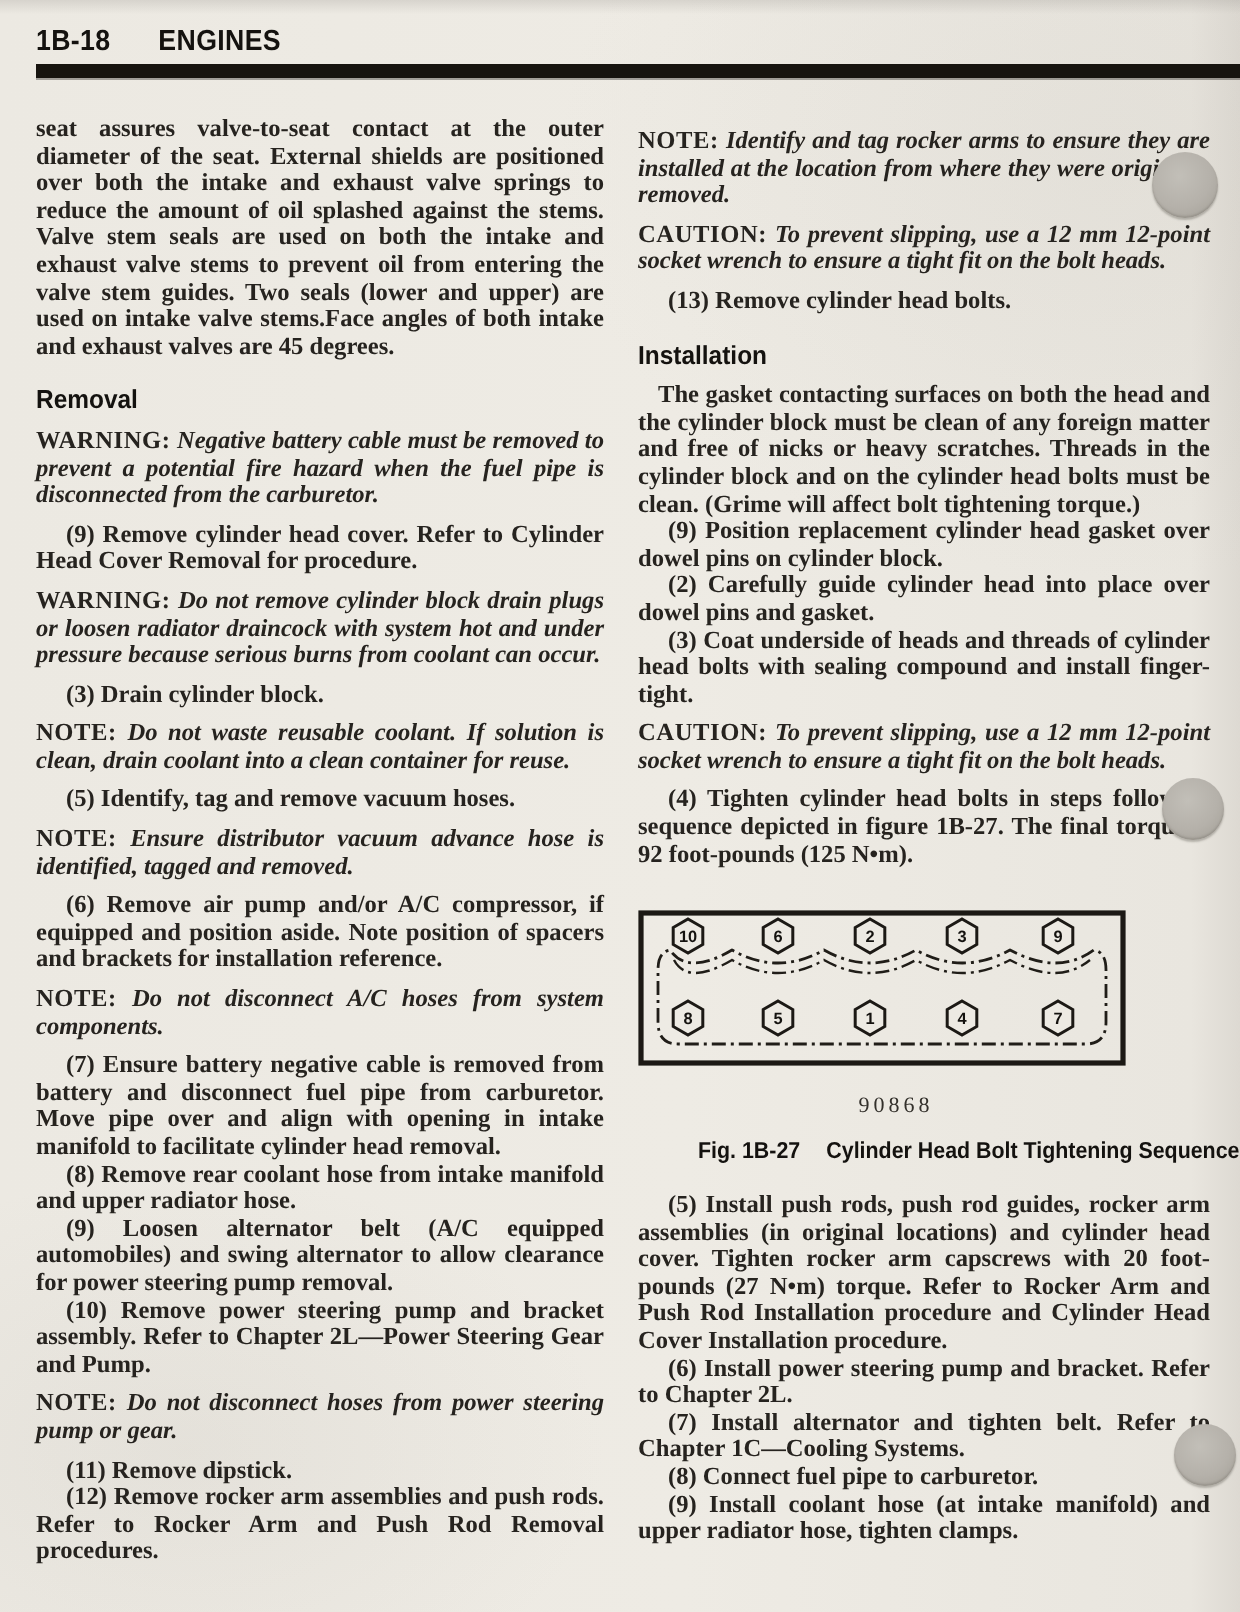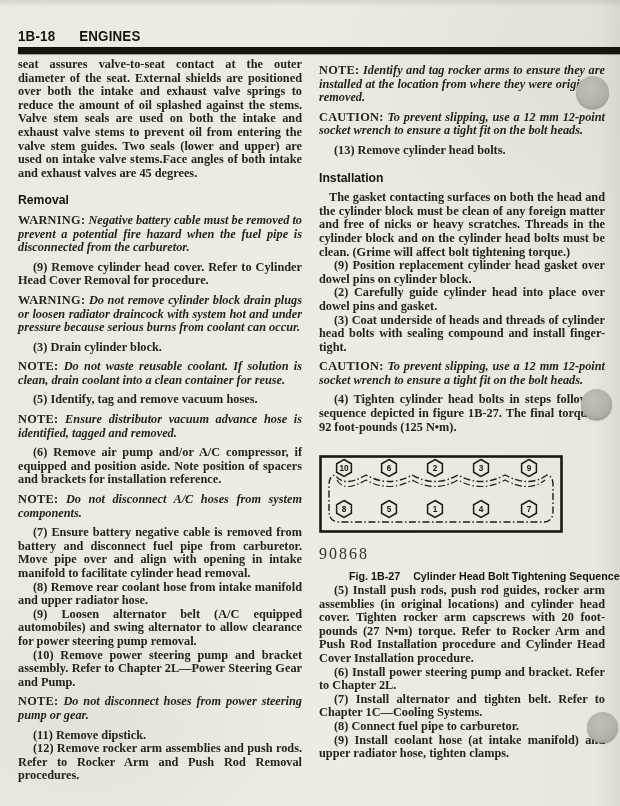--- a/index.html
+++ b/index.html
@@ -14,21 +14,21 @@
     background:
       radial-gradient(ellipse 300px 200px at 15% 90%, rgba(190,186,178,.18), rgba(0,0,0,0) 70%),
       radial-gradient(ellipse 400px 300px at 90% 10%, rgba(200,196,188,.20), rgba(0,0,0,0) 70%),
       linear-gradient(90deg, #ece9e2 0%, #eeebe4 55%, #e9e6df 96%, #ddd9d2 100%),
       #edeae3;
     color:#26231f;
   }
   .topshade{position:absolute;left:0;top:0;width:100%;height:7px;
     background:linear-gradient(180deg, rgba(150,146,140,.25), rgba(0,0,0,0));}
   
-  .hdr{position:absolute;left:18px;top:28px;width:602px;}
+  .hdr{position:absolute;left:18px;top:13px;width:602px;}
   .hdr-line{
     font-family:"Liberation Sans", sans-serif;font-weight:700;font-size:14.5px;
     letter-spacing:.2px;color:#14120f;
     transform:scaleX(.92);transform-origin:left center;white-space:nowrap;
   }
   .hdr-line .pgnum{margin-right:26px;}
   .hdr-bar{margin-top:3px;height:7px;background:#17140f;width:602px;
     box-shadow:0 1px 0 rgba(23,20,15,.35);}
   
   .col{position:absolute;top:58px;font-size:12.3px;line-height:13.6px;text-align:justify;}
@@ -43,30 +43,30 @@
   .col p.note i{font-style:italic;}
   .col h3{
     font-family:"Liberation Sans", sans-serif;font-weight:700;font-size:13px;
     margin:13px 0 7px 0;color:#14120f;letter-spacing:0;
     transform:scaleX(.94);transform-origin:left center;text-align:left;
   }
   
   .figure-wrap{margin-top:21px;}
   .fig-box{width:244px;height:78px;}
   .fig-code{
-    font-family:"Liberation Serif", serif;font-size:16px;letter-spacing:2px;
-    text-align:left;width:258px;margin-top:10px;color:#33302b;
+    font-family:"Liberation Serif", serif;font-size:11px;letter-spacing:2px;
+    text-align:center;width:258px;margin-top:10px;color:#33302b;
   }
   .fig-caption{
     font-family:"Liberation Sans", sans-serif;font-weight:700;font-size:11.5px;
     margin:10px 0 0 30px;color:#14120f;white-space:nowrap;
     transform:scaleX(.93);transform-origin:left center;text-align:left;
   }
   .fig-caption .cap-pre{margin-right:14px;}
-  .after-fig{}
+  .after-fig{margin-top:12px;}
   
   .dot{position:absolute;border-radius:50%;
     background:radial-gradient(circle at 42% 36%, #c2bfb8 0%, #b5b1aa 55%, #a8a49c 85%, #9d9990 100%);
     box-shadow:0 1px 1px rgba(80,76,70,.35), inset 0 -1px 1px rgba(90,86,80,.25);
     filter:blur(.3px);}
   .dot1{left:576px;top:76px;width:33px;height:33px;}
   .dot2{left:581px;top:389px;width:31px;height:31px;}
   .dot3{left:587px;top:712px;width:31px;height:31px;}
   svg text{font-family:"Liberation Sans", sans-serif;font-weight:700;}
 </style>

